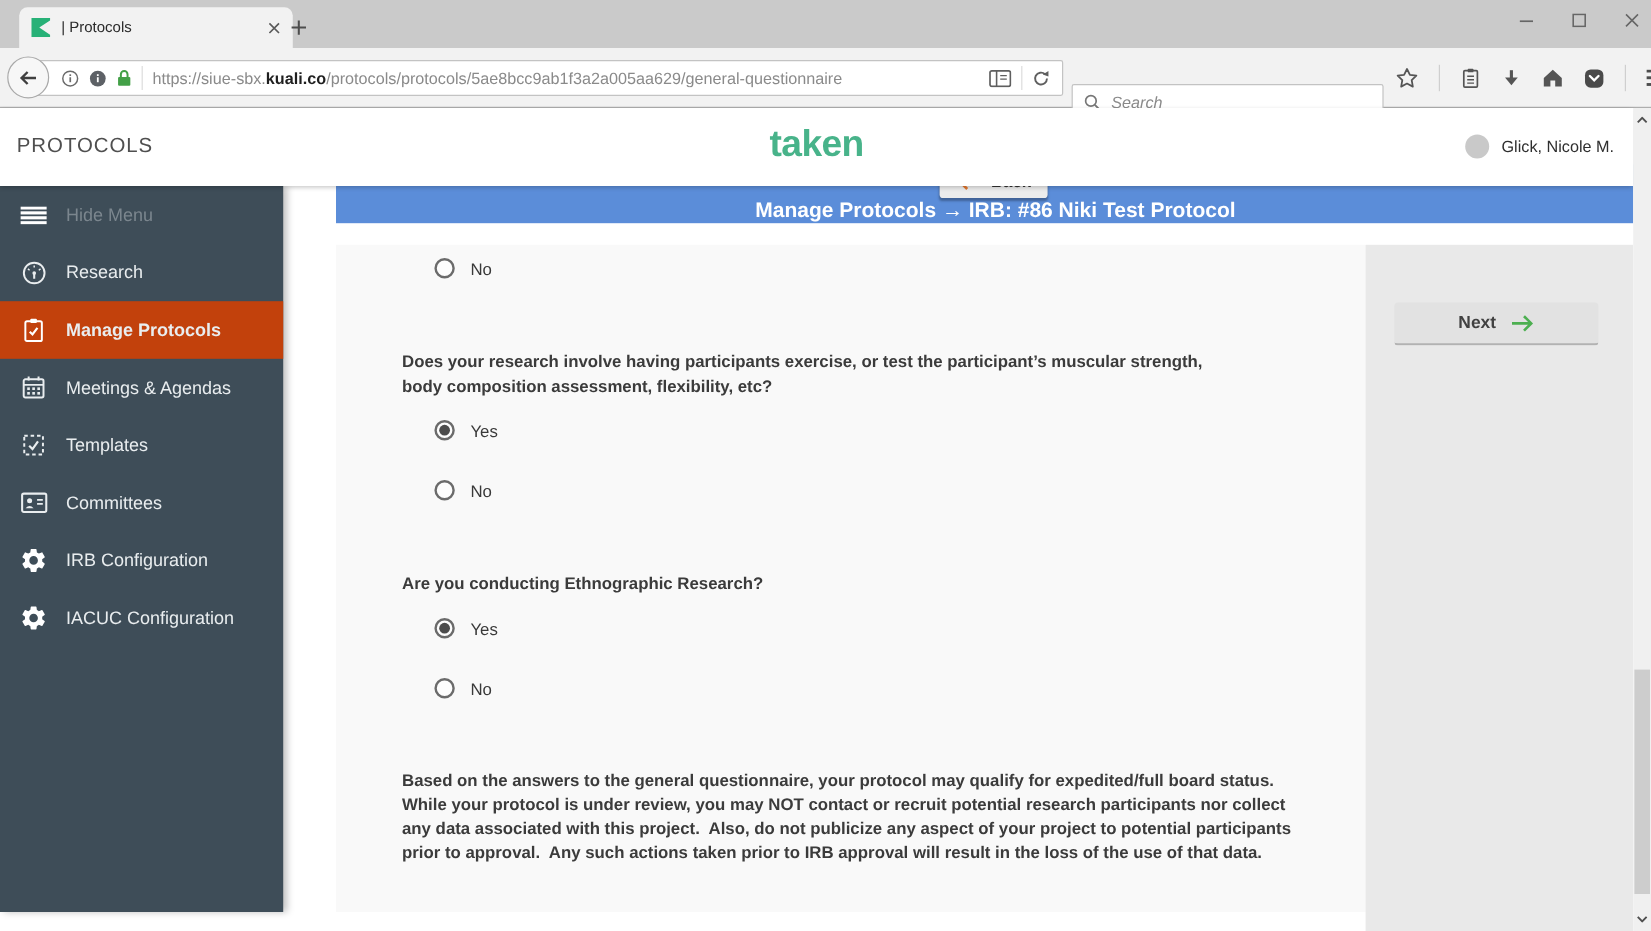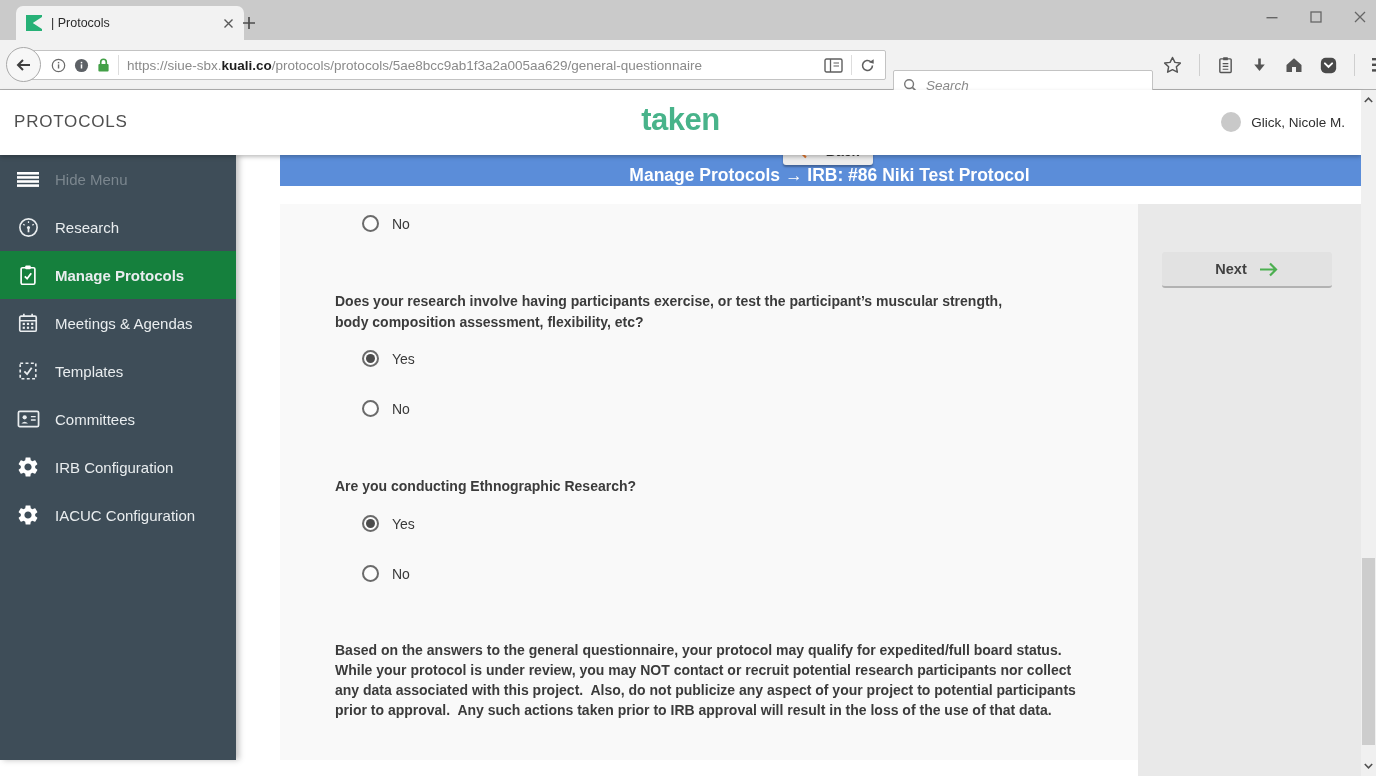--- a/index.html
+++ b/index.html
@@ -41,21 +41,21 @@
   .user { position:absolute; right:16px; top:22px; display:flex; align-items:center; gap:10px; }
   .avatar { width:20px; height:20px; border-radius:50%; background:#c9c9c9; }
   .user-name { font-size:13.5px; color:#2f2f2f; }
 
   
   .sidebar { position:absolute; left:0; top:155px; width:236px; bottom:16px; background:#3e4d58; z-index:2;
              box-shadow:3px 0 6px rgba(0,0,0,0.25); }
   .side-item { height:48px; display:flex; align-items:center; padding-left:15px; gap:14px;
                color:#e9edef; font-size:15px; cursor:pointer; }
   .side-item .s-ico { width:26px; display:flex; justify-content:center; }
-  .side-item.active { background:#15803d; font-weight:bold; }
+  .side-item.active { background:#c2410c; font-weight:bold; }
   .side-item.disabled { color:#7b868e; }
 
   
   .blue-bar { position:absolute; left:280px; top:137px; width:1081px; height:49px; background:#5b8dd9;
               display:flex; align-items:center; z-index:1;flex-direction:column; }
   .back-btn { margin-left:15px; height:35px; padding:0 14px; background:#ececec; border-radius:3px;
               box-shadow:0 2px 2px rgba(0,0,0,0.3); display:flex; align-items:center; gap:9px;
               font-size:14px; font-weight:bold; color:#333; }
   .bar-title { margin-left:18px; color:#fff; font-weight:bold; font-size:17.5px; }
 

